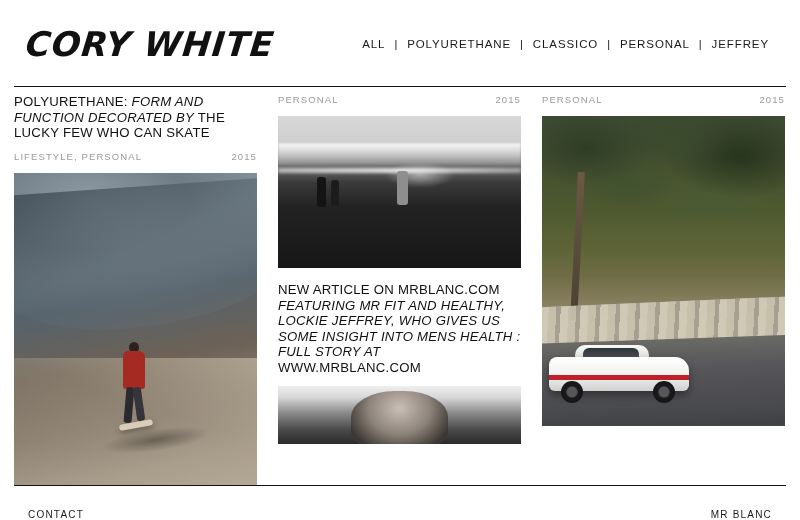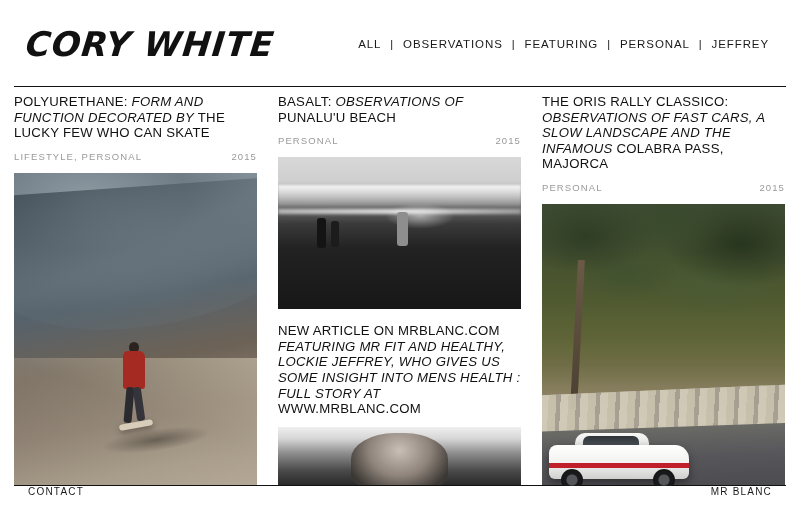--- a/index.html
+++ b/index.html
@@ -295,42 +295,42 @@
   }
   .rally-car .wheel1 { left: 12px; }
   .rally-car .wheel2 { left: 104px; }
 
   
   .footer {
     position: absolute;
     left: 14px; bottom: 0;
     width: 772px; height: 34px;
     display: flex;
-    align-items: flex-start;
+    align-items: flex-end;
     justify-content: space-between;
     font-size: 10px;
     letter-spacing: 1.2px;
     color: #1a1a1a;
     text-transform: uppercase;
     padding: 0 14px;
   }
 </style>
 </head>
 <body>
 
 <div id="page">
 
   <div class="header">
     <div class="logo">CORY WHITE</div>
     <div class="nav">
       <span class="nav-item">ALL</span>
       <span class="nav-sep">|</span>
-      <span class="nav-item">OBSERVATIONS</span>
+      <span class="nav-item">POLYURETHANE</span>
       <span class="nav-sep">|</span>
-      <span class="nav-item">FEATURING</span>
+      <span class="nav-item">CLASSICO</span>
       <span class="nav-sep">|</span>
       <span class="nav-item">PERSONAL</span>
       <span class="nav-sep">|</span>
       <span class="nav-item">JEFFREY</span>
     </div>
   </div>
 
   <div class="rule-top"></div>
 
   <div class="columns">
@@ -352,23 +352,20 @@
             <div class="leg1"></div>
             <div class="leg2"></div>
             <div class="board"></div>
           </div>
         </div>
       </div>
     </div>
 
     <div class="col">
       <div class="post">
-        <div class="post-title">
-          <span class="st">BASALT:</span><span class="em"> OBSERVATIONS OF</span><span class="st"> PUNALU'U BEACH</span>
-        </div>
         <div class="meta">
           <span>PERSONAL</span>
           <span>2015</span>
         </div>
         <div class="thumb img-beach">
           <div class="surf1"></div>
           <div class="spray"></div>
           <div class="fig1"></div>
           <div class="fig2"></div>
           <div class="fig3"></div>
@@ -378,23 +375,20 @@
       <div class="post" style="margin-top:14px;">
         <div class="post-title">
           <span class="st">NEW ARTICLE ON MRBLANC.COM</span><span class="em"> FEATURING MR FIT AND HEALTHY, LOCKIE JEFFREY, WHO GIVES US SOME INSIGHT INTO MENS HEALTH : FULL STORY AT</span><span class="st"> WWW.MRBLANC.COM</span>
         </div>
         <div class="thumb img-portrait"></div>
       </div>
     </div>
 
     <div class="col">
       <div class="post">
-        <div class="post-title">
-          <span class="st">THE ORIS RALLY CLASSICO:</span><span class="em"> OBSERVATIONS OF FAST CARS, A SLOW LANDSCAPE AND THE INFAMOUS</span><span class="st"> COLABRA PASS, MAJORCA</span>
-        </div>
         <div class="meta">
           <span>PERSONAL</span>
           <span>2015</span>
         </div>
         <div class="thumb img-rally">
           <div class="rally-trees"></div>
           <div class="rally-trunk"></div>
           <div class="rally-wall"></div>
           <div class="rally-road"></div>
           <div class="rally-car">

